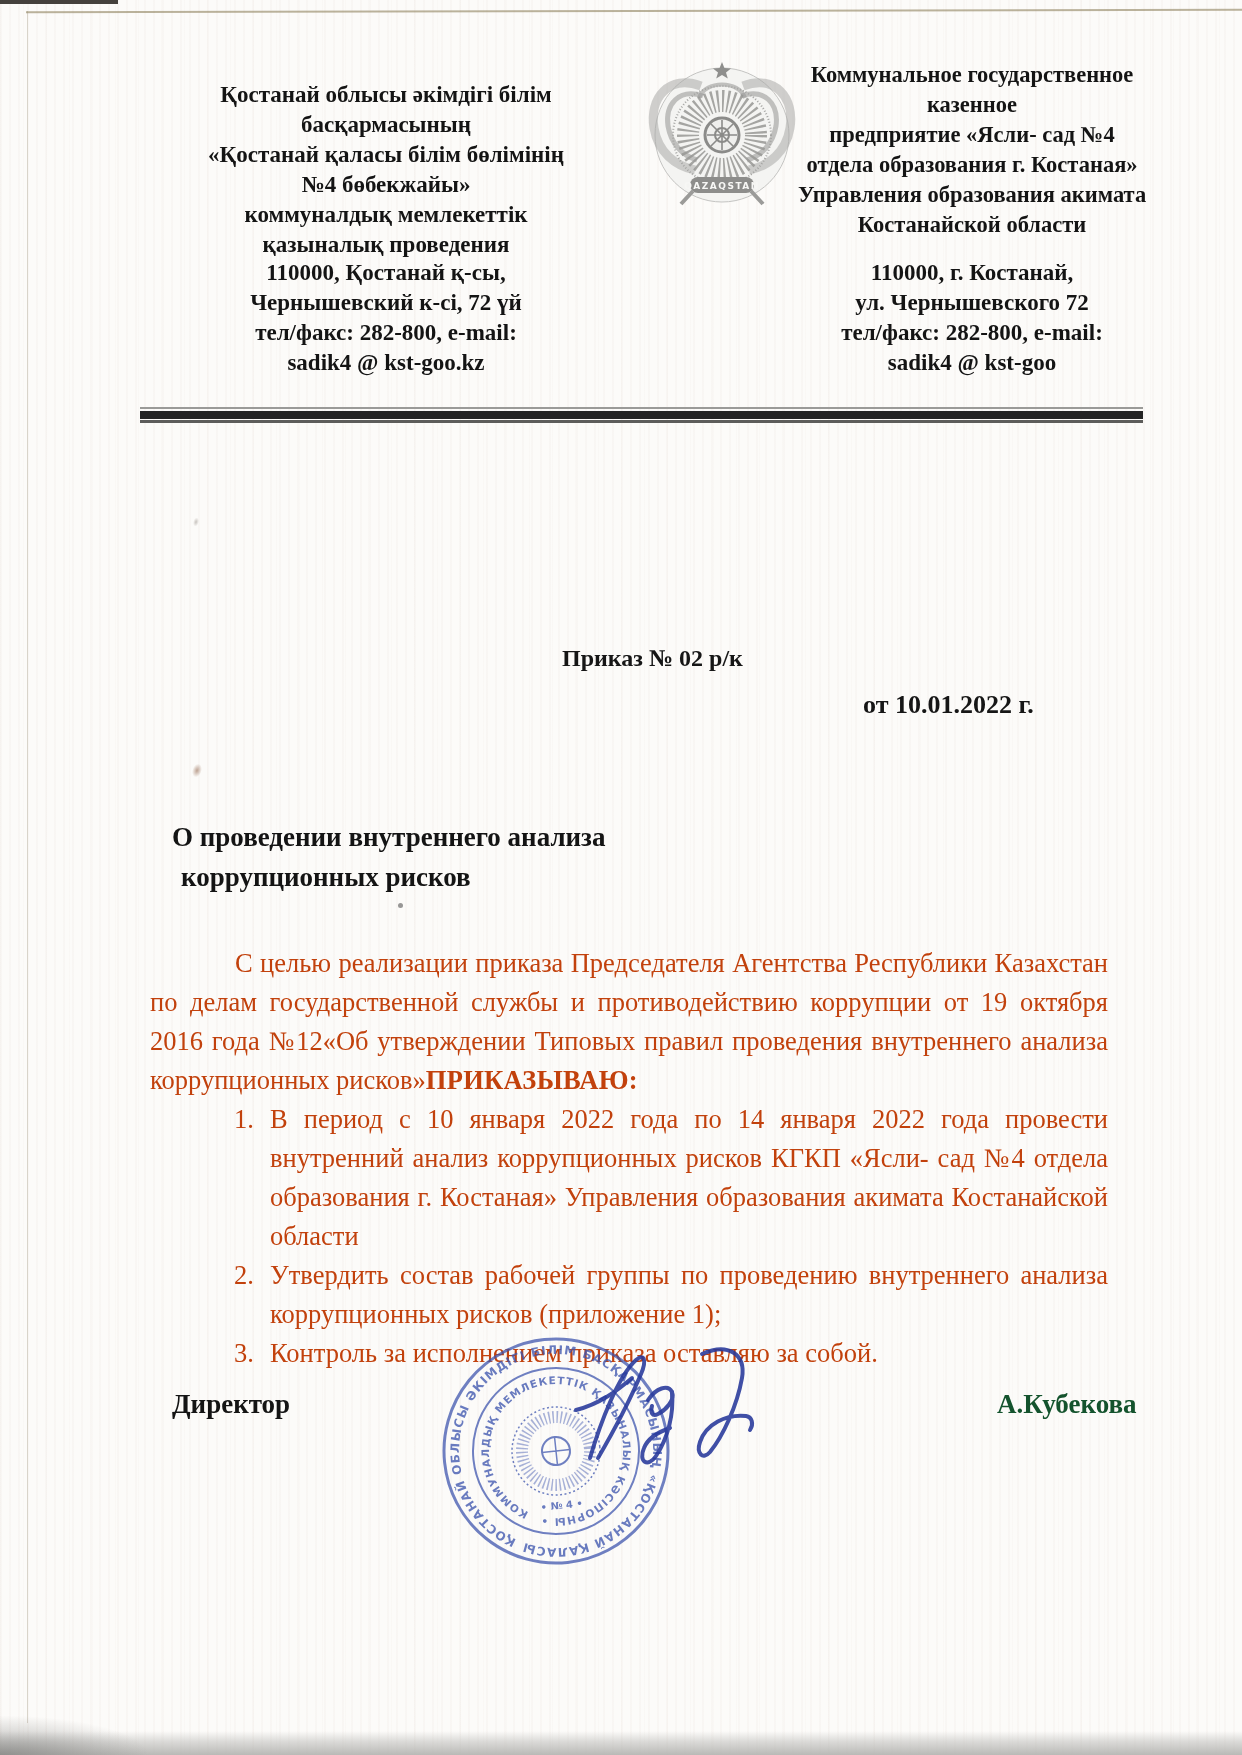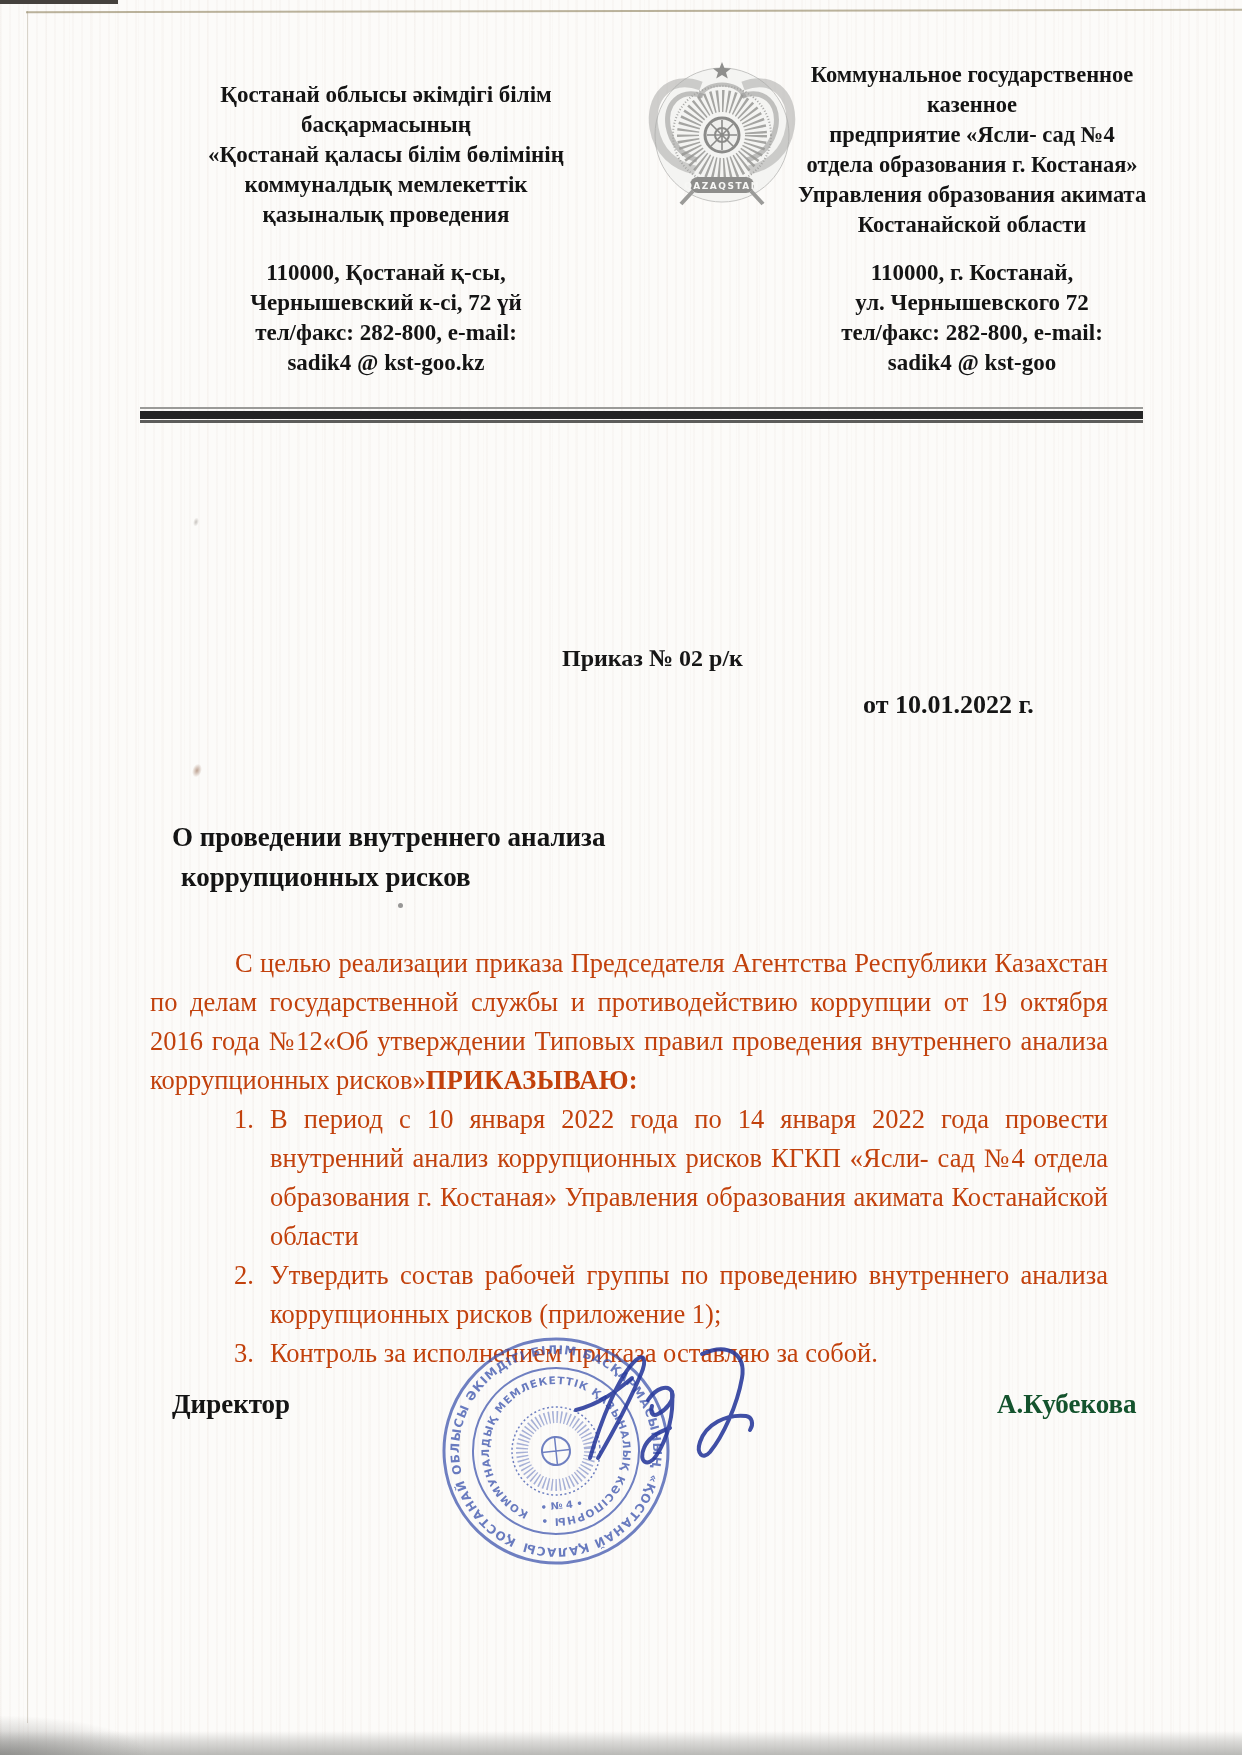--- a/index.html
+++ b/index.html
@@ -71,20 +71,21 @@
 <body>
 
 <div class="page">
 
   <div class="streaks"></div>
 
   <div class="org org-left">
     <div class="line">Қостанай облысы әкімдігі білім</div>
     <div class="line">басқармасының</div>
     <div class="line">«Қостанай қаласы білім бөлімінің</div>
+    <div class="line">№4 бөбекжайы»</div>
     <div class="line">коммуналдық мемлекеттік</div>
     <div class="line">қазыналық проведения</div>
   </div>
 
   <div class="org org-right">
     <div class="line">Коммунальное  государственное</div>
     <div class="line">казенное</div>
     <div class="line">предприятие «Ясли- сад №4</div>
     <div class="line">отдела образования г. Костаная»</div>
     <div class="line">Управления образования акимата</div>

